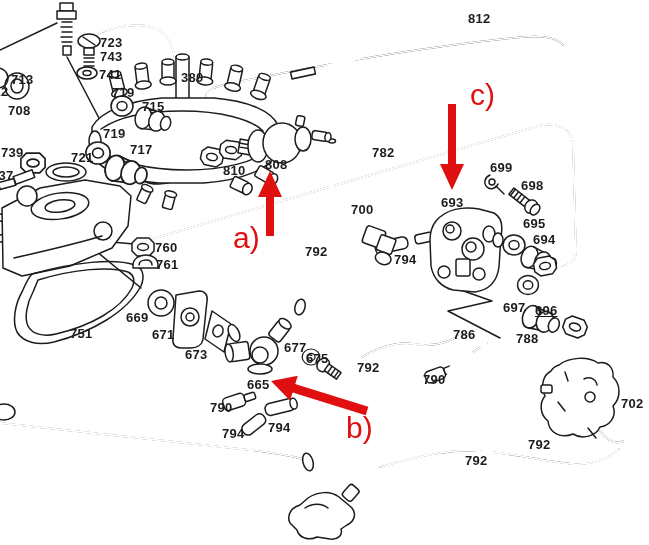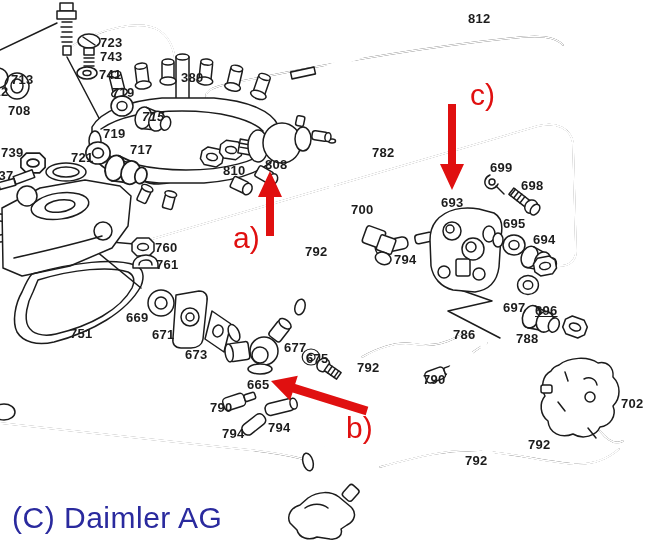--- a/index.html
+++ b/index.html
@@ -393,37 +393,37 @@
 </svg>
 
   <div>
 
   <div class="part-label" style="position: absolute; left: 100px; top: 36px;">723</div>
       <div class="part-label" style="position: absolute; left: 100px; top: 50px;">743</div>
       <div class="part-label" style="position: absolute; left: 11px; top: 73px; text-align: center;">713</div>
       <div class="part-label" style="position: absolute; left: 99px; top: 68px;">741</div>
       <div class="part-label" style="position: absolute; left: 181px; top: 71px;">380</div>
       <div class="part-label" style="position: absolute; left: 112px; top: 86px;">719</div>
-      <div class="part-label" style="position: absolute; left: 142px; top: 110px; font-style: italic;">715</div>
+      <div class="part-label" style="position: absolute; left: 142px; top: 100px;">715</div>
       <div class="part-label" style="position: absolute; left: 8px; top: 104px;">708</div>
       <div class="part-label" style="position: absolute; left: -14px; top: 85px;">712</div>
       <div class="part-label" style="position: absolute; left: 103px; top: 127px;">719</div>
       <div class="part-label" style="position: absolute; left: 130px; top: 143px;">717</div>
       <div class="part-label" style="position: absolute; left: 1px; top: 146px;">739</div>
       <div class="part-label" style="position: absolute; left: 71px; top: 151px;">721</div>
       <div class="part-label" style="position: absolute; left: -9px; top: 169px;">737</div>
       <div class="part-label" style="position: absolute; left: 223px; top: 164px;">810</div>
       <div class="part-label" style="position: absolute; left: 265px; top: 158px;">808</div>
       <div class="part-label" style="position: absolute; left: 468px; top: 12px;">812</div>
       <div class="part-label" style="position: absolute; left: 372px; top: 146px;">782</div>
       <div class="part-label" style="position: absolute; left: 351px; top: 203px;">700</div>
       <div class="part-label" style="position: absolute; left: 441px; top: 196px;">693</div>
       <div class="part-label" style="position: absolute; left: 490px; top: 161px;">699</div>
       <div class="part-label" style="position: absolute; left: 521px; top: 179px;">698</div>
-      <div class="part-label" style="position: absolute; left: 503px; top: 217px;">695</div>
+      <div class="part-label" style="position: absolute; left: 503px; top: 217px; padding-left: 20px;">695</div>
       <div class="part-label" style="position: absolute; left: 533px; top: 233px;">694</div>
       <div class="part-label" style="position: absolute; left: 394px; top: 253px;">794</div>
       <div class="part-label" style="position: absolute; left: 305px; top: 245px;">792</div>
       <div class="part-label" style="position: absolute; left: 155px; top: 241px;">760</div>
       <div class="part-label" style="position: absolute; left: 156px; top: 258px;">761</div>
       <div class="part-label" style="position: absolute; left: 126px; top: 311px;">669</div>
       <div class="part-label" style="position: absolute; left: 152px; top: 328px;">671</div>
       <div class="part-label" style="position: absolute; left: 185px; top: 348px;">673</div>
       <div class="part-label" style="position: absolute; left: 70px; top: 327px;">751</div>
       <div class="part-label" style="position: absolute; left: 247px; top: 378px; text-align: center;">665</div>
@@ -443,14 +443,13 @@
       <div class="part-label" style="position: absolute; left: 465px; top: 454px;">792</div>
     </div>
 
   <div>
 
   <div class="annotation-label" style="position: absolute; left: 233px; top: 224px;">a)</div>
       <div class="annotation-label" style="position: absolute; left: 346px; top: 414px;">b)</div>
       <div class="annotation-label" style="position: absolute; left: 470px; top: 81px;">c)</div>
     </div>
 
-  <div class="copyright">(C) Daimler AG</div>
 </div>
 
 </body></html>

